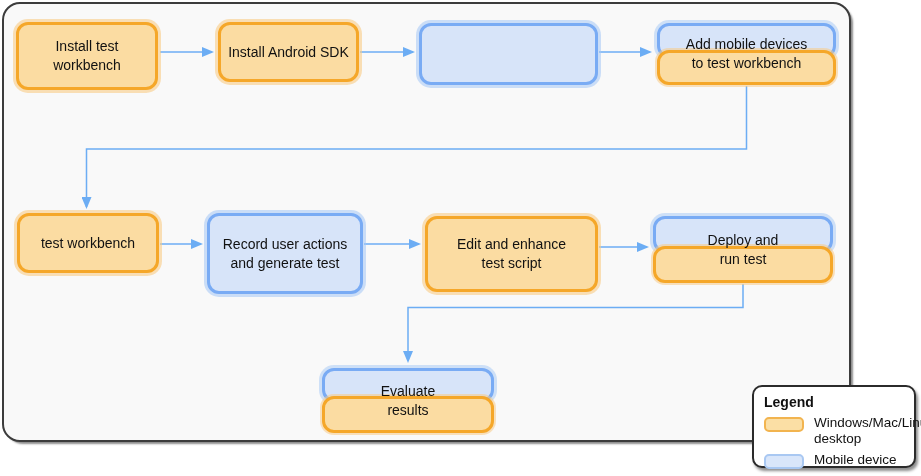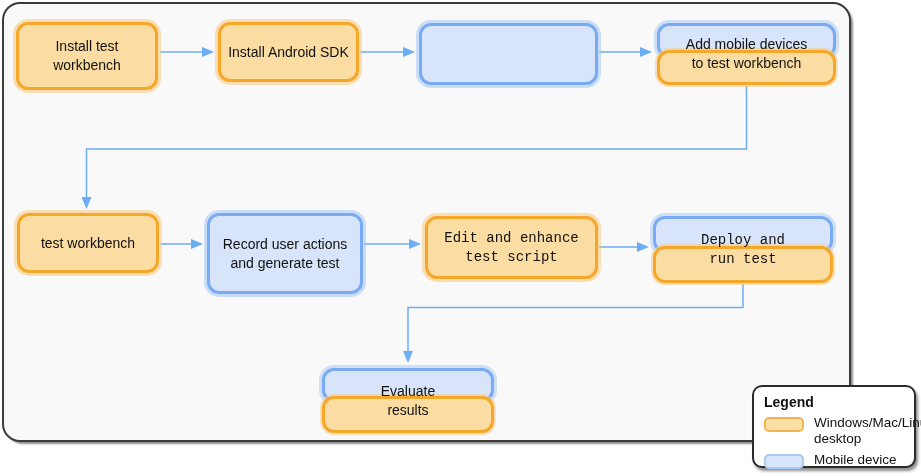--- a/index.html
+++ b/index.html
@@ -112,26 +112,26 @@
 
 <div class="node desktop" style="left:17px;top:213px;width:142px;height:60px;">
   <span class="line">test workbench</span>
 </div>
 
 <div class="node mobile" style="left:207px;top:213px;width:156px;height:81px;">
   <span class="line">Record user actions</span>
   <span class="line">and generate test</span>
 </div>
 
-<div class="node desktop" style="left:425px;top:216px;width:173px;height:63px;font-family:Liberation Mono, monospace;">
+<div class="node desktop" style="left:425px;top:216px;width:173px;height:76px;">
   <span class="line">Edit and enhance</span>
   <span class="line">test script</span>
 </div>
 
-<div class="node split" style="left:653px;top:216px;width:180px;height:67px;font-family:Liberation Mono, monospace;">
+<div class="node split" style="left:653px;top:216px;width:180px;height:67px;">
   <div class="half top-mobile" style="height:37px;"></div>
   <div class="half bottom-desktop" style="height:37px;"></div>
   <div class="split-label">
     <span class="line">Deploy and</span>
     <span class="line">run test</span>
   </div>
 </div>
 
 <div class="node split" style="left:322px;top:368px;width:172px;height:65px;">
   <div class="half top-mobile" style="height:34px;"></div>

